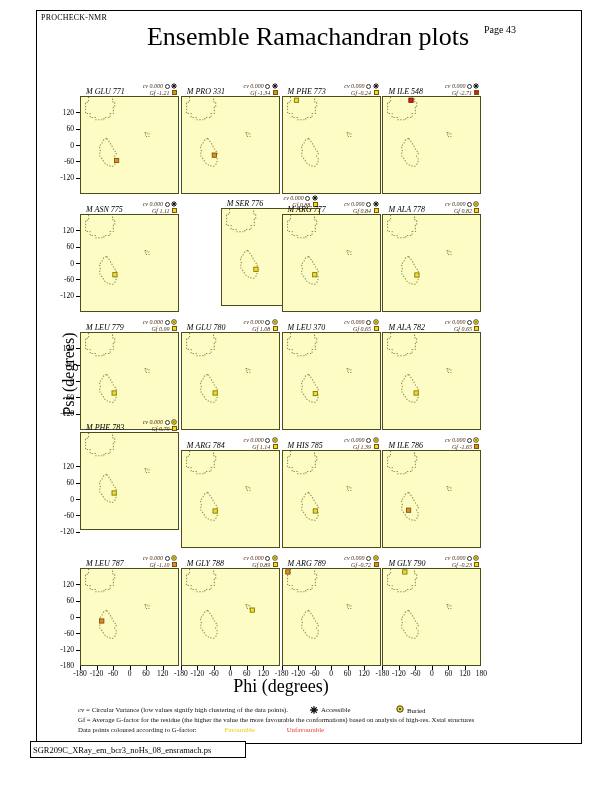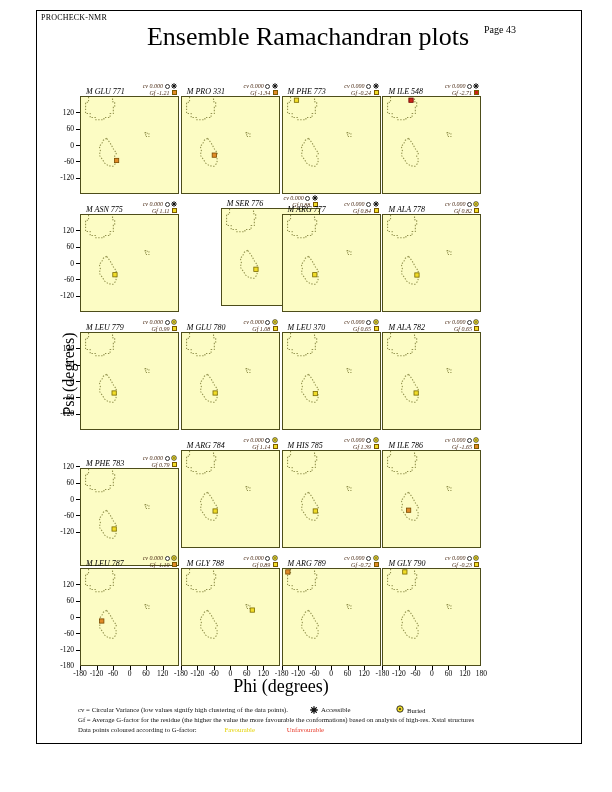--- a/index.html
+++ b/index.html
@@ -399,21 +399,21 @@
     </div>
     <div class="plot">
       <svg viewBox="0 0 360 360" preserveAspectRatio="none">
  <path fill="none" stroke="#8F8F4A" stroke-width="4" stroke-dasharray="5 6" d="M28,0 L28,20 L17,20 L17,62 L34,62 L34,77 L55,77 L55,85 L85,85 L85,77 L108,77 L108,62 L120,62 L120,35 L125,35 L125,18 L117,18 L117,0"></path>
  <path fill="none" stroke="#8F8F4A" stroke-width="4" stroke-dasharray="5 6" d="M95,155 L83,162 L77,175 L68,185 L72,202 L68,218 L80,235 L88,248 L102,258 L118,260 L128,250 L132,235 L125,222 L132,210 L122,198 L115,185 L108,172 Z"></path>
  <path fill="none" stroke="#8F8F4A" stroke-width="4" stroke-dasharray="4 5" d="M238,133 L238,142 L243,142 L243,148 L252,148 L252,138 L246,138 L246,133 Z"></path>
             <rect x="115" y="217" width="16" height="16" fill="#F0DC28" stroke="#7a6a00" stroke-width="3"></rect>
           </svg>
     </div>
       </div>
-      <div class="cell" style="left: 0px; top: 372px; padding-left: 20px;">
+      <div class="cell" style="left: 0px; top: 336px; padding-left: 20px;">
     <div class="cell-header">
       <span class="res-label">M PHE 783</span>
       <span class="hdr-right">
         <span class="hdr-line">cv 0.000
           <span class="dial"></span>
           <span style="display:inline-flex">
                 <svg width="6" height="6" viewBox="0 0 10 10">
   <circle cx="5" cy="5" r="4" fill="#F0DC28" stroke="#222" stroke-width="1.1"></circle>
   <circle cx="5" cy="5" r="1.3" fill="#333"></circle>
                 </svg>
@@ -757,13 +757,16 @@
     <div class="leg-line">
       <span>Gf = Average G-factor for the residue (the higher the value the more favourable the conformations) based on analysis of high-res. Xstal structures</span>
     </div>
     <div class="leg-line">
       <span>Data points coloured according to G-factor:</span>
       <span class="fav">Favourable</span>
       <span class="unfav">Unfavourable</span>
     </div>
   </div>
 
+  <div id="footer-box">
+    <span>SGR209C_XRay_em_bcr3_noHs_08_ensramach.ps</span>
+  </div>
 </div>
 
 </body></html>

